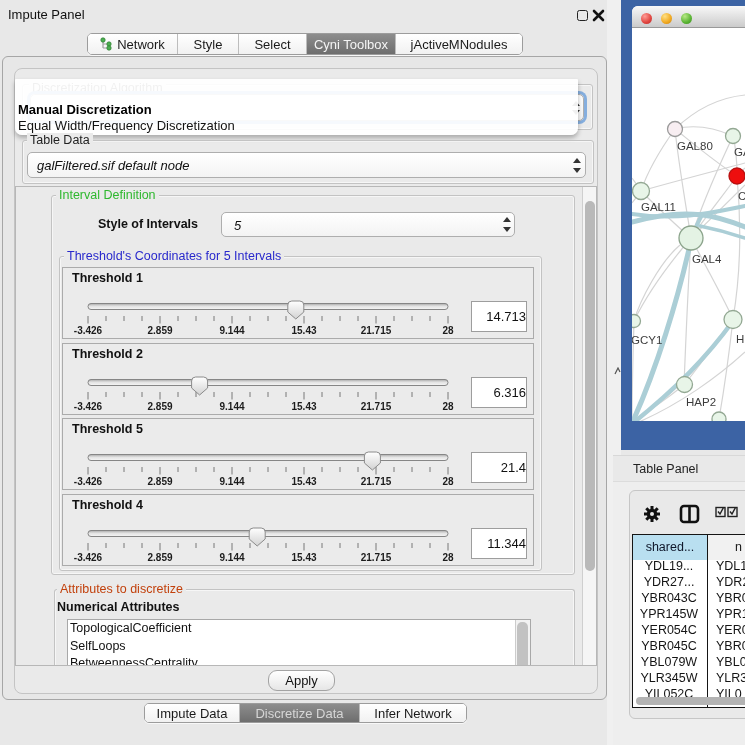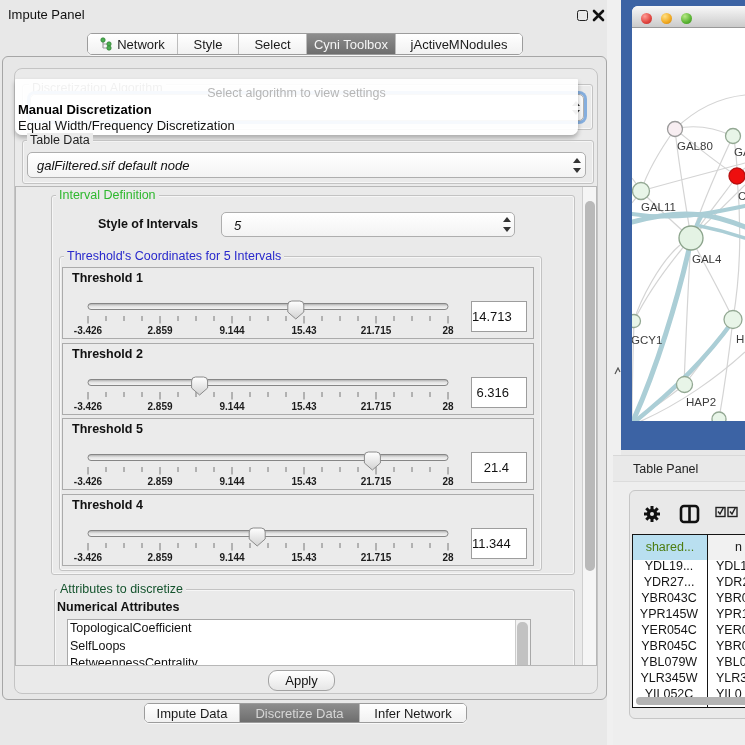--- a/index.html
+++ b/index.html
@@ -31,21 +31,21 @@
 .arr.up { border-left:4px solid transparent; border-right:4px solid transparent; border-bottom:5px solid #333; }
 .arr.dn { border-left:4px solid transparent; border-right:4px solid transparent; border-top:5px solid #333; }
 
 
 #scrollpane { position:absolute; left:15px; top:186px; width:582px; height:480px; background:#eaeaea; border:1px solid #b7b7b7; overflow:hidden; }
 #vscroll { position:absolute; left:566px; top:0; width:15px; height:478px; background:#f5f5f5; border-left:1px solid #cfcfcf; }
 #vscroll .thumb { position:absolute; left:2px; top:14px; width:10px; height:370px; background:#b9b9b9; border-radius:6px; }
 
 .thpanel { position:absolute; left:46px; width:472px; height:72px; background:#ebebeb; border:1px solid #ababab; }
 .thlabel { position:absolute; left:9px; top:3px; font-size:12.5px; font-weight:bold; color:#111; }
-.valbox { position:absolute; left:408px; top:33px; width:56px; height:31px; background:#fff; border:1px solid #9d9d9d; font-size:13px; color:#111; text-align:right; line-height:29px; padding-right:17px; }
+.valbox { position:absolute; left:408px; top:33px; width:56px; height:31px; background:#fff; border:1px solid #9d9d9d; font-size:13px; color:#111; text-align:right; line-height:29px; padding-right:0; }
 
 
 #attrlist { position:absolute; left:51px; top:432px; width:464px; height:60px; background:#fff; border:1px solid #a8a8a8; font-size:12.5px; color:#111; overflow:hidden; }
 #attrlist div { padding-left:2px; height:17.5px; line-height:17.5px; }
 #attrlist .sb { position:absolute; right:0; top:0; width:15px; height:100%; background:#f2f2f2; border-left:1px solid #ccc; padding:0; }
 #attrlist .sbt { position:absolute; right:2px; top:2px; width:11px; height:60px; background:#c2c2c2; border-radius:5px; padding:0; }
 
 
 #applybtn { position:absolute; left:268px; top:670px; width:67px; height:21px; background:linear-gradient(#ffffff,#e6e6e6); border:1px solid #a3a3a3; border-radius:9px; font-size:13px; color:#111; text-align:center; line-height:20px; }
 
@@ -61,21 +61,21 @@
 #macwin { position:absolute; left:632px; top:6px; width:113px; height:415px; background:#fff; border-radius:6px 0 0 0; }
 #mactitle { position:absolute; left:0; top:0; width:100%; height:22px; background:linear-gradient(#f8f8f8,#cbcbcb); border-bottom:1px solid #999; border-radius:6px 0 0 0; }
 .tl { position:absolute; top:6.5px; width:11px; height:11px; border-radius:50%; }
 
 #tpheader { position:absolute; left:613px; top:455px; width:132px; height:27px; background:#e9e9e9; border-top:1px solid #d8d8d8; border-bottom:1px solid #dcdcdc; }
 #tpheader span { position:absolute; left:20px; top:6px; font-size:12.5px; color:#222; }
 #tablepanel { position:absolute; left:629px; top:490px; width:130px; height:229px; background:#e9e9e9; border:1px solid #c6c6c6; border-radius:6px; }
 
 #dtable { position:absolute; left:632px; top:534px; width:127px; height:173.5px; border:1.4px solid #151515; background:#fff; }
 #dtable .hdr { position:absolute; left:0; top:0; width:100%; height:24.5px; border-bottom:1.4px solid #151515; }
-#dtable .h1 { position:absolute; left:0; top:0; width:74px; height:24.5px; background:#b9dff0; font-size:12.5px; color:#4d7c0f; text-align:center; line-height:24px; }
+#dtable .h1 { position:absolute; left:0; top:0; width:74px; height:24.5px; background:#b9dff0; font-size:12.5px; color:#0f172a; text-align:center; line-height:24px; }
 #dtable .h2 { position:absolute; left:74px; top:0; right:0; height:24.5px; background:#f1f1f1; font-size:12.5px; color:#1a1a1a; line-height:24px; padding-left:28px; }
 #dtable .colsep { position:absolute; left:74px; top:0; width:1.4px; height:100%; background:#151515; }
 .trow { position:absolute; left:632px; width:127px; height:16px; font-size:12.5px; color:#151515; }
 .trow .c1 { position:absolute; left:0; width:74px; text-align:center; }
 .trow .c2 { position:absolute; left:84px; }
 #hsthumb { position:absolute; left:636px; top:697px; width:120px; height:8px; background:#b3b3b3; border-radius:4px; }
 </style></head>
 <body>
 
 <div id="titlebar">
@@ -104,21 +104,20 @@
 </div>
 
 <div class="groupbox" style="left:22px;top:84px;width:571px;height:46px;">
   <div class="gtitle" style="left:6px;top:-4px;color:#333">Discretization Algorithm</div>
 </div>
 <div class="combo" style="left:30px;top:94px;width:554px;height:27px;box-shadow:0 0 0 3px #85aede;"></div>
 <div class="arr up" style="left:572px;top:101px"></div>
 <div class="arr dn" style="left:572px;top:110px"></div>
 
 <div id="popup">
-  <div class="hint">Select algorithm to view settings</div>
   <div class="i1">Manual Discretization</div>
   <div class="i2">Equal Width/Frequency Discretization</div>
 </div>
 
 <div class="groupbox" style="left:22px;top:140px;width:572px;height:44px;">
   <div class="gtitle" style="left:4px;color:#222">Table Data</div>
 </div>
 <div class="combo" style="left:27px;top:152px;width:559px;height:26px;">
   <span class="txt">galFiltered.sif default node</span>
 </div>
@@ -339,21 +338,21 @@
             <text x="313.0" y="35" text-anchor="middle">21.715</text>
             <text x="385.0" y="35" text-anchor="middle">28</text>
           </g>
           <path d="M190.2,2.0 L198.2,2.0 Q202.2,2.0 202.2,6.0 L202.2,13.0 L194.2,20.0 L186.2,13.0 L186.2,6.0 Q186.2,2.0 190.2,2.0 Z" fill="url(#thm)" stroke="#8a8a8a" stroke-width="1"></path>
         </svg>
   <div class="valbox">11.344</div>
 </div>
   </div>
 
   <div class="groupbox" style="left:38px;top:402px;width:521px;height:100px;border-bottom:none;">
-    <div class="gtitle" style="left:2px;color:#14532d">Attributes to discretize</div>
+    <div class="gtitle" style="left:2px;color:#c2410c">Attributes to discretize</div>
   </div>
   <div style="position:absolute;left:41px;top:413px;font-size:12.5px;font-weight:bold;color:#111">Numerical Attributes</div>
   <div id="attrlist">
     <div>TopologicalCoefficient</div>
     <div>SelfLoops</div>
     <div>BetweennessCentrality</div>
     <div class="sb"></div>
       <div class="sbt"></div>
   </div>
   <div id="vscroll">

